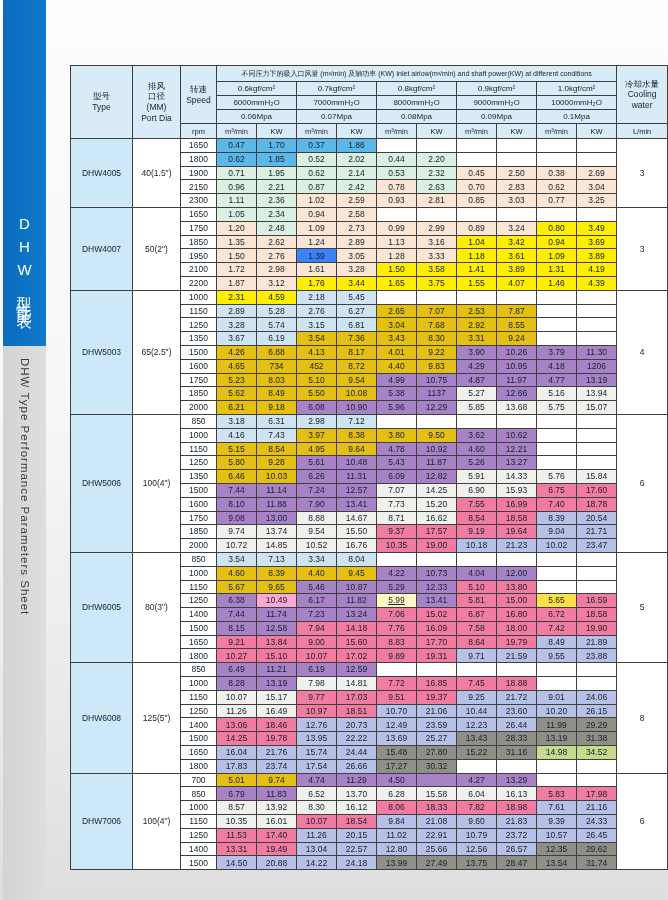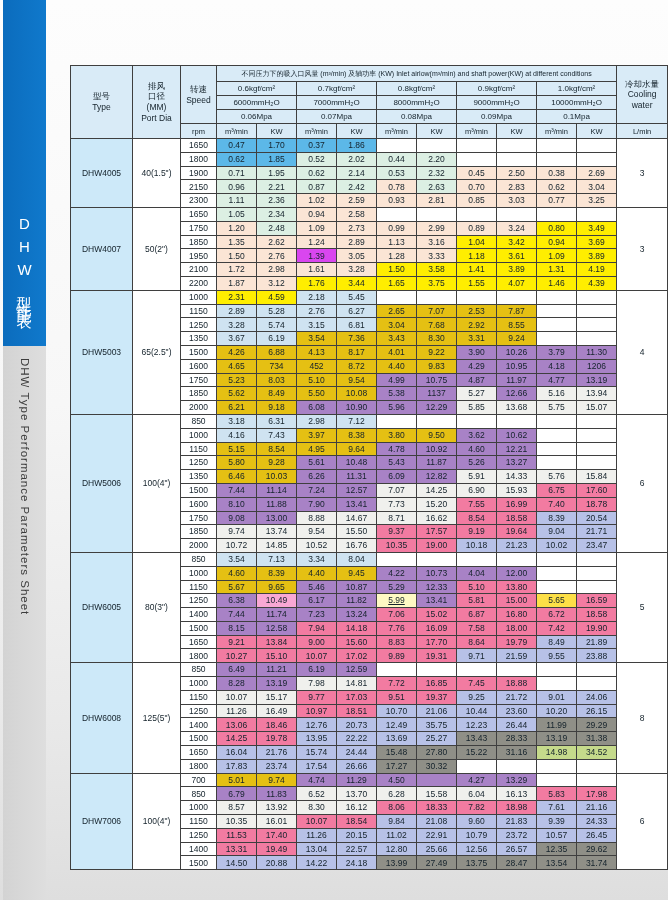--- a/index.html
+++ b/index.html
@@ -236,21 +236,21 @@
           <td style="background: rgb(251, 229, 213);">3.16</td>
           <td style="background: rgb(255, 238, 0);">1.04</td>
           <td style="background: rgb(255, 238, 0);">3.42</td>
           <td style="background: rgb(255, 238, 0);">0.94</td>
           <td style="background: rgb(255, 238, 0);">3.69</td>
         </tr>
         <tr>
           <td class="speed">1950</td>
           <td style="background: rgb(251, 229, 213);">1.50</td>
           <td style="background: rgb(251, 229, 213);">2.76</td>
-          <td style="background: #d946ef;">1.39</td>
+          <td style="background: #3b82f6;">1.39</td>
           <td style="background: rgb(251, 229, 213);">3.05</td>
           <td style="background: rgb(251, 229, 213);">1.28</td>
           <td style="background: rgb(251, 229, 213);">3.33</td>
           <td style="background: rgb(255, 238, 0);">1.18</td>
           <td style="background: rgb(255, 238, 0);">3.61</td>
           <td style="background: rgb(255, 238, 0);">1.09</td>
           <td style="background: rgb(255, 238, 0);">3.89</td>
         </tr>
         <tr>
           <td class="speed">2100</td>
@@ -693,21 +693,21 @@
           <td style="background: rgb(183, 193, 231);">10.20</td>
           <td style="background: rgb(183, 193, 231);">26.15</td>
         </tr>
         <tr>
           <td class="speed">1400</td>
           <td style="background: rgb(242, 123, 161);">13.06</td>
           <td style="background: rgb(242, 123, 161);">18.46</td>
           <td style="background: rgb(183, 193, 231);">12.76</td>
           <td style="background: rgb(183, 193, 231);">20.73</td>
           <td style="background: rgb(183, 193, 231);">12.49</td>
-          <td style="background: rgb(183, 193, 231);">35.75</td>
+          <td style="background: rgb(183, 193, 231);">23.59</td>
           <td style="background: rgb(183, 193, 231);">12.23</td>
           <td style="background: rgb(183, 193, 231);">26.44</td>
           <td style="background: rgb(143, 143, 135);">11.99</td>
           <td style="background: rgb(143, 143, 135);">29.29</td>
         </tr>
         <tr>
           <td class="speed">1500</td>
           <td style="background: rgb(242, 123, 161);">14.25</td>
           <td style="background: rgb(242, 123, 161);">19.78</td>
           <td style="background: rgb(183, 193, 231);">13.95</td>

